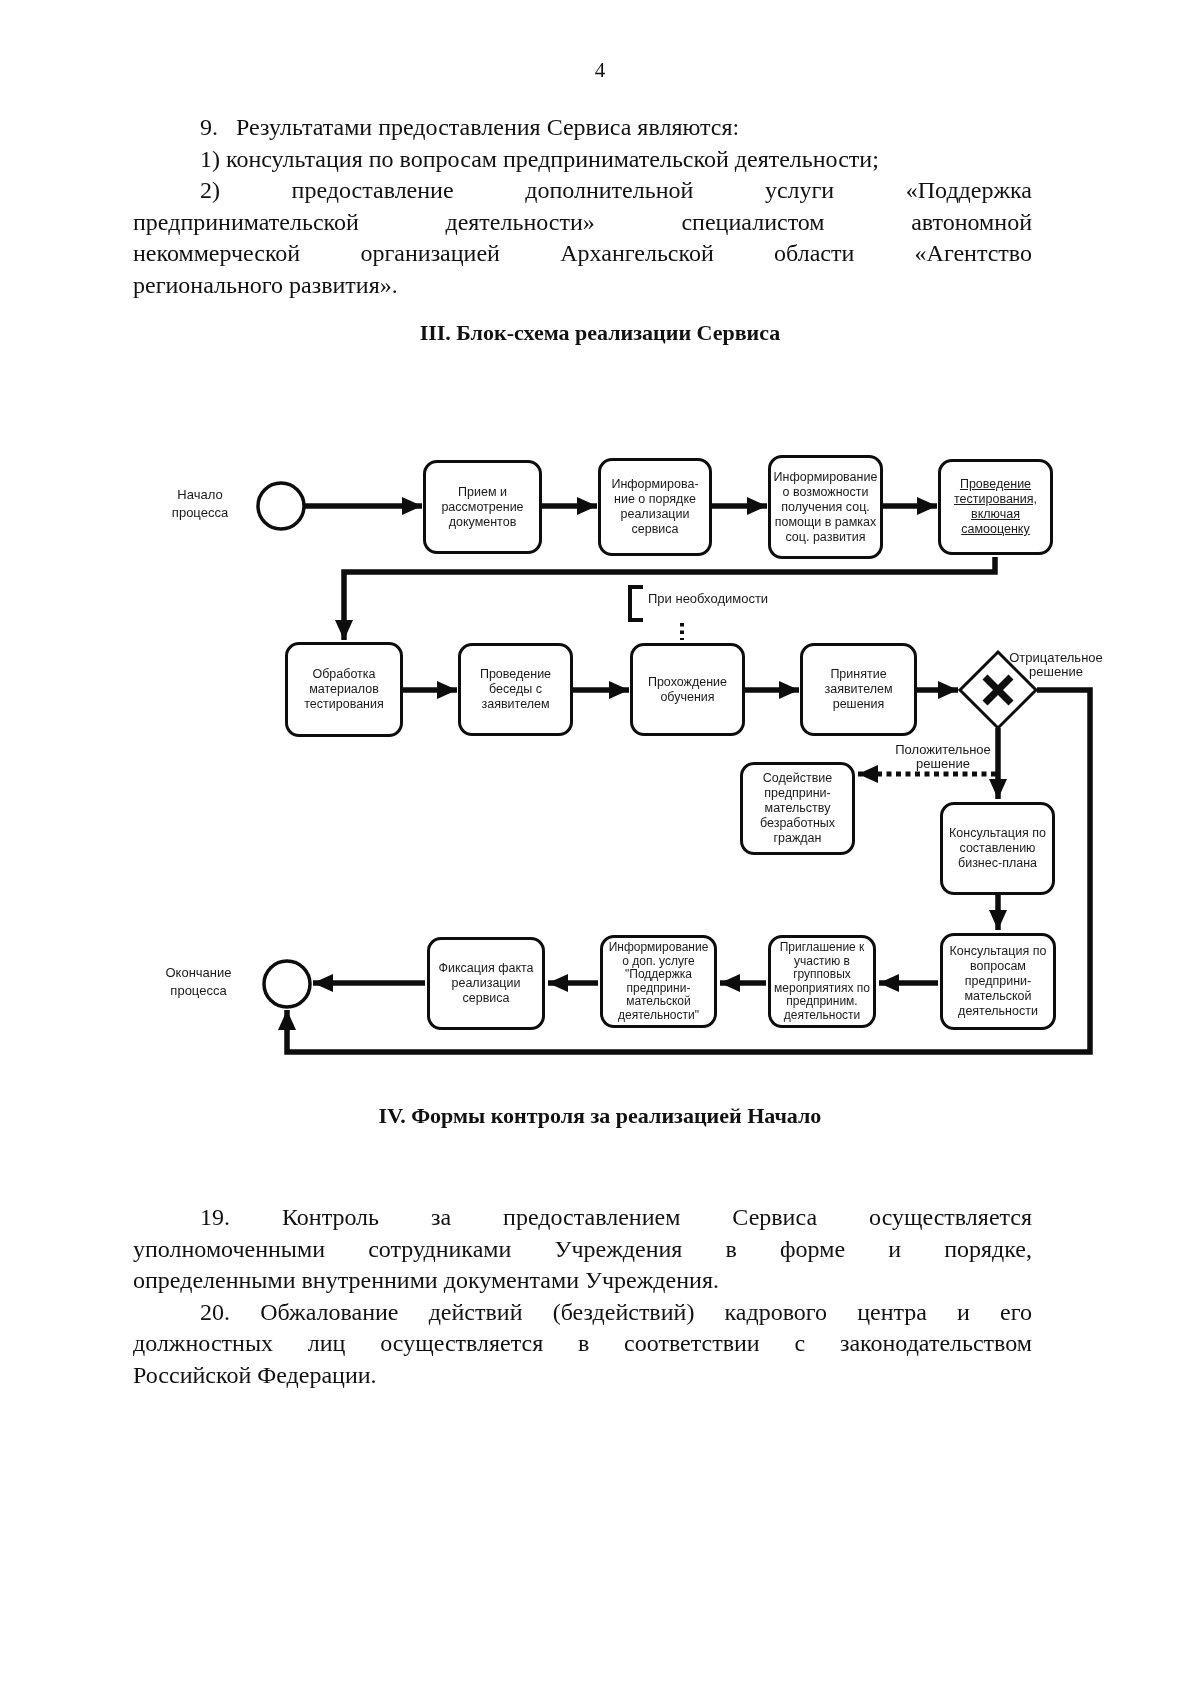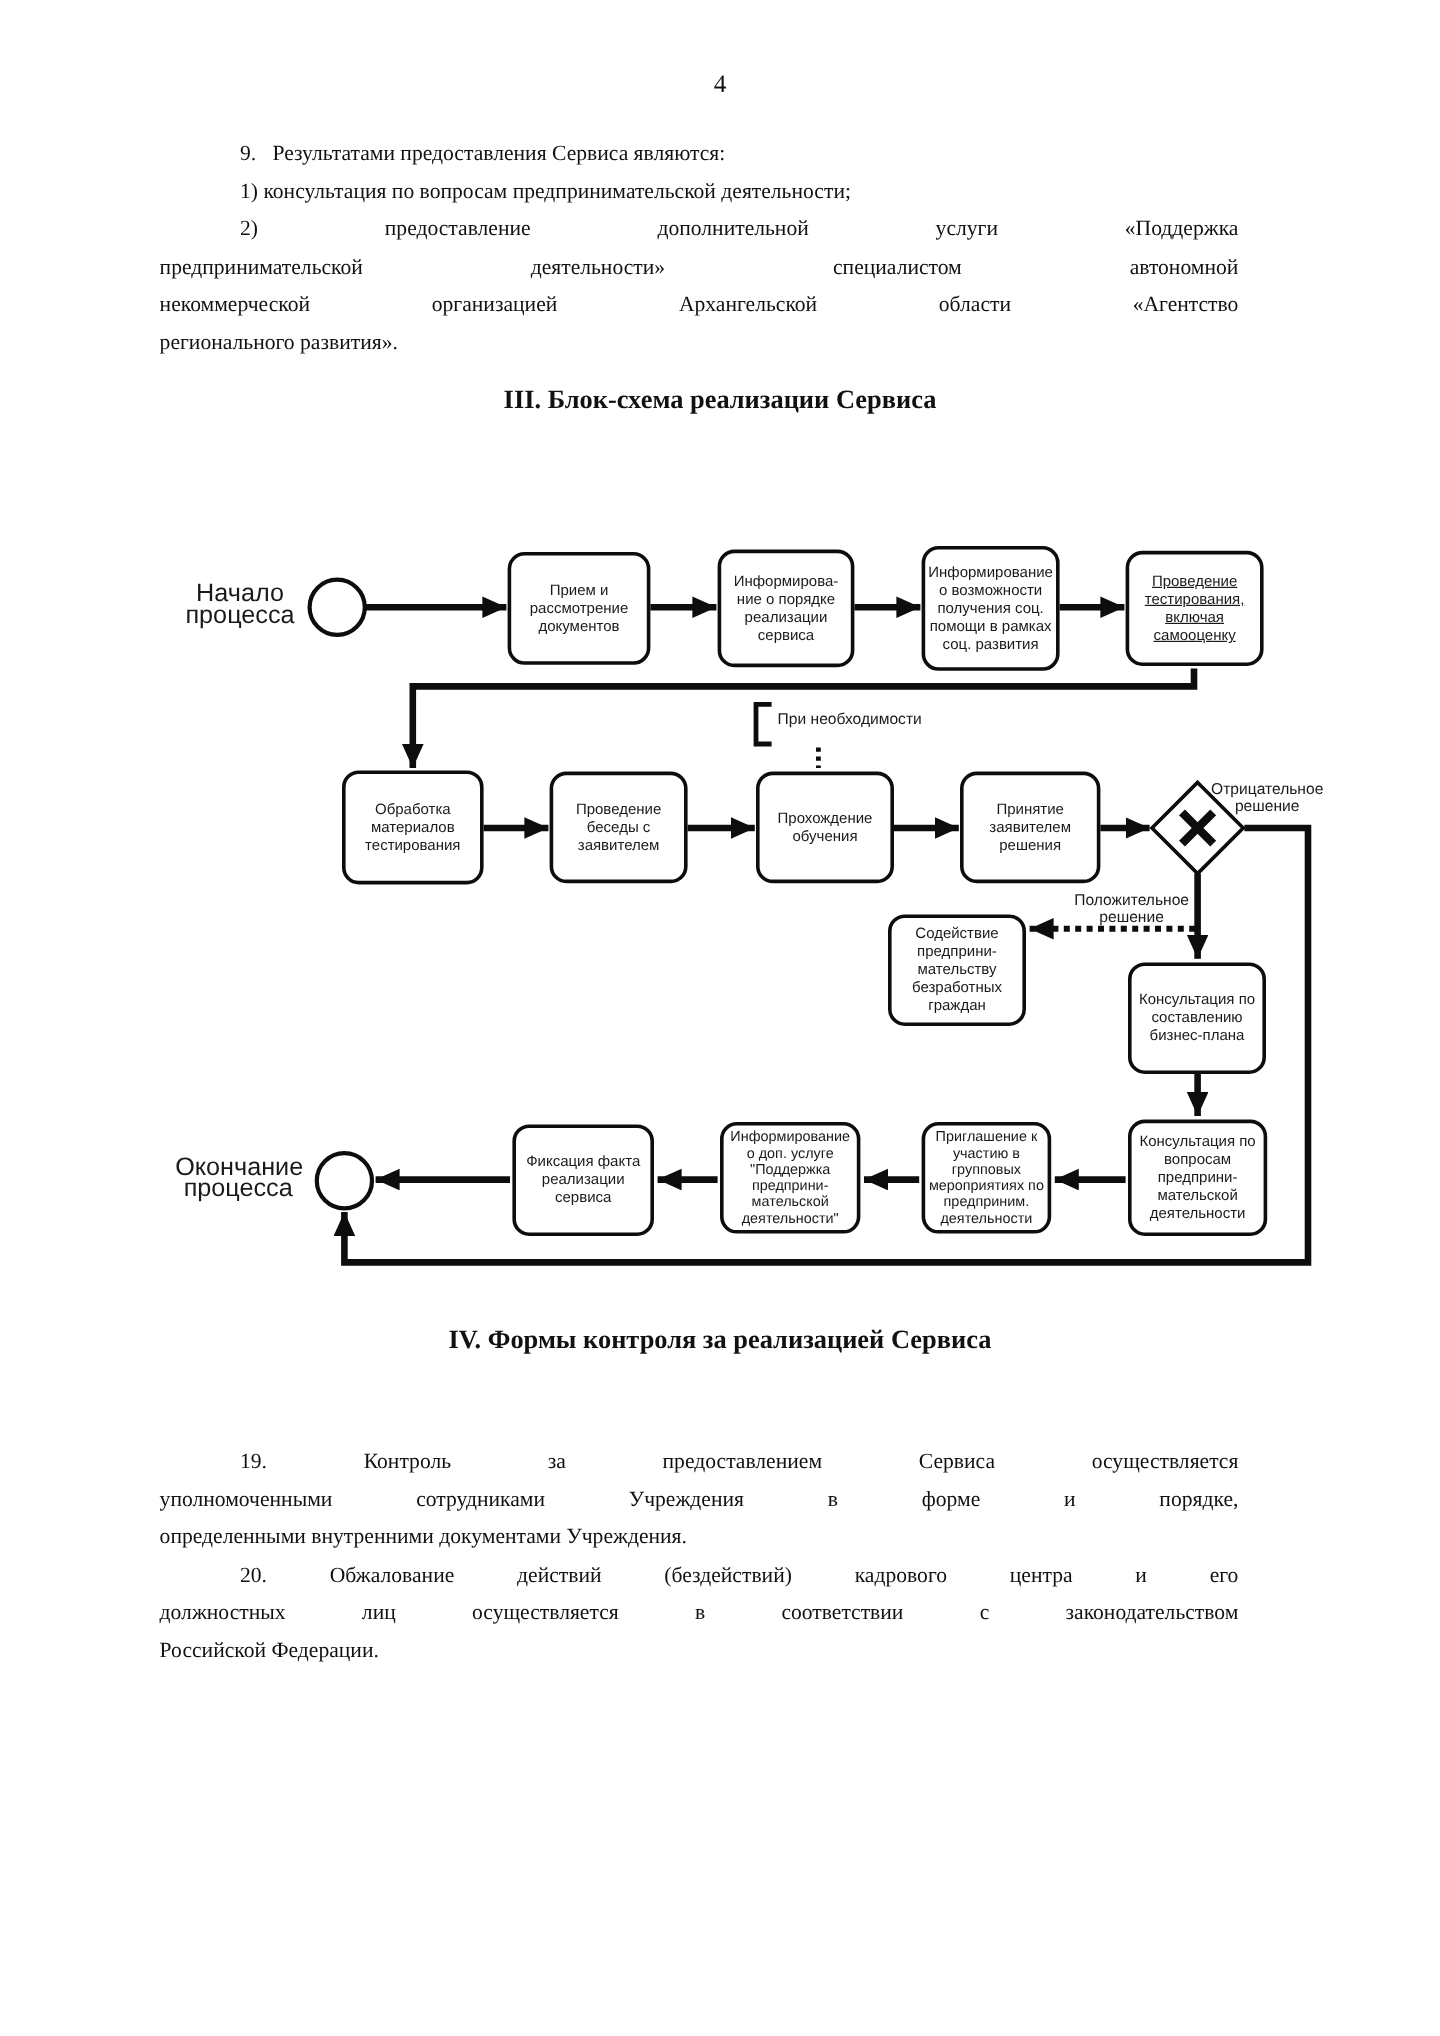--- a/index.html
+++ b/index.html
@@ -1,38 +1,38 @@
 <!DOCTYPE html>
 <html><head>
 <meta charset="utf-8">
 <style>
   html,body{margin:0;padding:0;background:#e8e8e8;}
   .page{position:relative;width:1200px;height:1697px;background:#ffffff;margin:0 auto;overflow:hidden;
         font-family:"Liberation Serif", serif;color:#111;}
   .pagenum{position:absolute;top:58px;left:0;width:1200px;text-align:center;font-size:21px;}
-  .textblock{position:absolute;left:133px;width:899px;font-size:18px;}
+  .textblock{position:absolute;left:133px;width:899px;font-size:24px;}
   #intro{top:112px;}
   #control{top:1162px;margin-top:40px;}
   .tline{line-height:31.6px;white-space:nowrap;}
   .tline.j{white-space:normal;text-align:justify;text-align-last:justify;line-height:31.6px;}
   .tline.ind{padding-left:67px;}
   .heading{position:absolute;left:0;width:1200px;text-align:center;font-size:22px;font-weight:bold;}
   #h3{top:320px;}
   #h4{top:1103px;}
 
   
   #flowchart{position:absolute;top:440px;left:0;width:1200px;height:640px;
              font-family:"Liberation Sans", sans-serif;}
   #fc-svg{position:absolute;top:0;left:0;}
   .node{position:absolute;box-sizing:border-box;border:3px solid #0d0d0d;border-radius:14px;background:#fff;
         display:flex;align-items:center;justify-content:center;text-align:center;
         font-size:12.5px;line-height:15px;padding:2px;color:#1a1a1a;}
   .node.small{font-size:12px;line-height:13.5px;}
   .fclabel{position:absolute;text-align:center;color:#1a1a1a;}
-  .biglabel{font-size:21px;line-height:17.5px;}
+  .biglabel{font-size:13px;line-height:17.5px;}
   .smlabel{font-size:13px;line-height:13.5px;}
   .nowrap{white-space:nowrap;text-align:left;}
 </style>
 </head>
 <body>
 
 <div class="page">
 
   <div class="pagenum">4</div>
 
@@ -107,21 +107,21 @@
 
     <div class="node" style="left:740px;top:322px;width:115px;height:93px;">Содействие предприни-мательству безработных граждан</div>
     <div class="node" style="left:940px;top:362px;width:115px;height:93px;">Консультация по составлению бизнес-плана</div>
 
     <div class="node" style="left:940px;top:493px;width:116px;height:97px;">Консультация по вопросам предприни-мательской деятельности</div>
     <div class="node small" style="left:768px;top:495px;width:108px;height:93px;">Приглашение к участию в групповых мероприятиях по предприним. деятельности</div>
     <div class="node small" style="left:600px;top:495px;width:117px;height:93px;">Информирование о доп. услуге "Поддержка предприни-мательской деятельности"</div>
     <div class="node" style="left:427px;top:497px;width:118px;height:93px;">Фиксация факта реализации сервиса</div>
   </div>
 
-  <div class="heading" id="h4">IV. Формы контроля за реализацией Сервиса</div>
+  <div class="heading" id="h4">IV. Формы контроля за реализацией Начало</div>
 
   <div class="textblock" id="control">
     <div class="tline j ind">19. Контроль за предоставлением Сервиса осуществляется</div>
     <div class="tline j">уполномоченными сотрудниками Учреждения в форме и порядке,</div>
     <div class="tline">определенными внутренними документами Учреждения.</div>
     <div class="tline j ind">20. Обжалование действий (бездействий) кадрового центра и его</div>
     <div class="tline j">должностных лиц осуществляется в соответствии с законодательством</div>
     <div class="tline">Российской Федерации.</div>
   </div>
 

